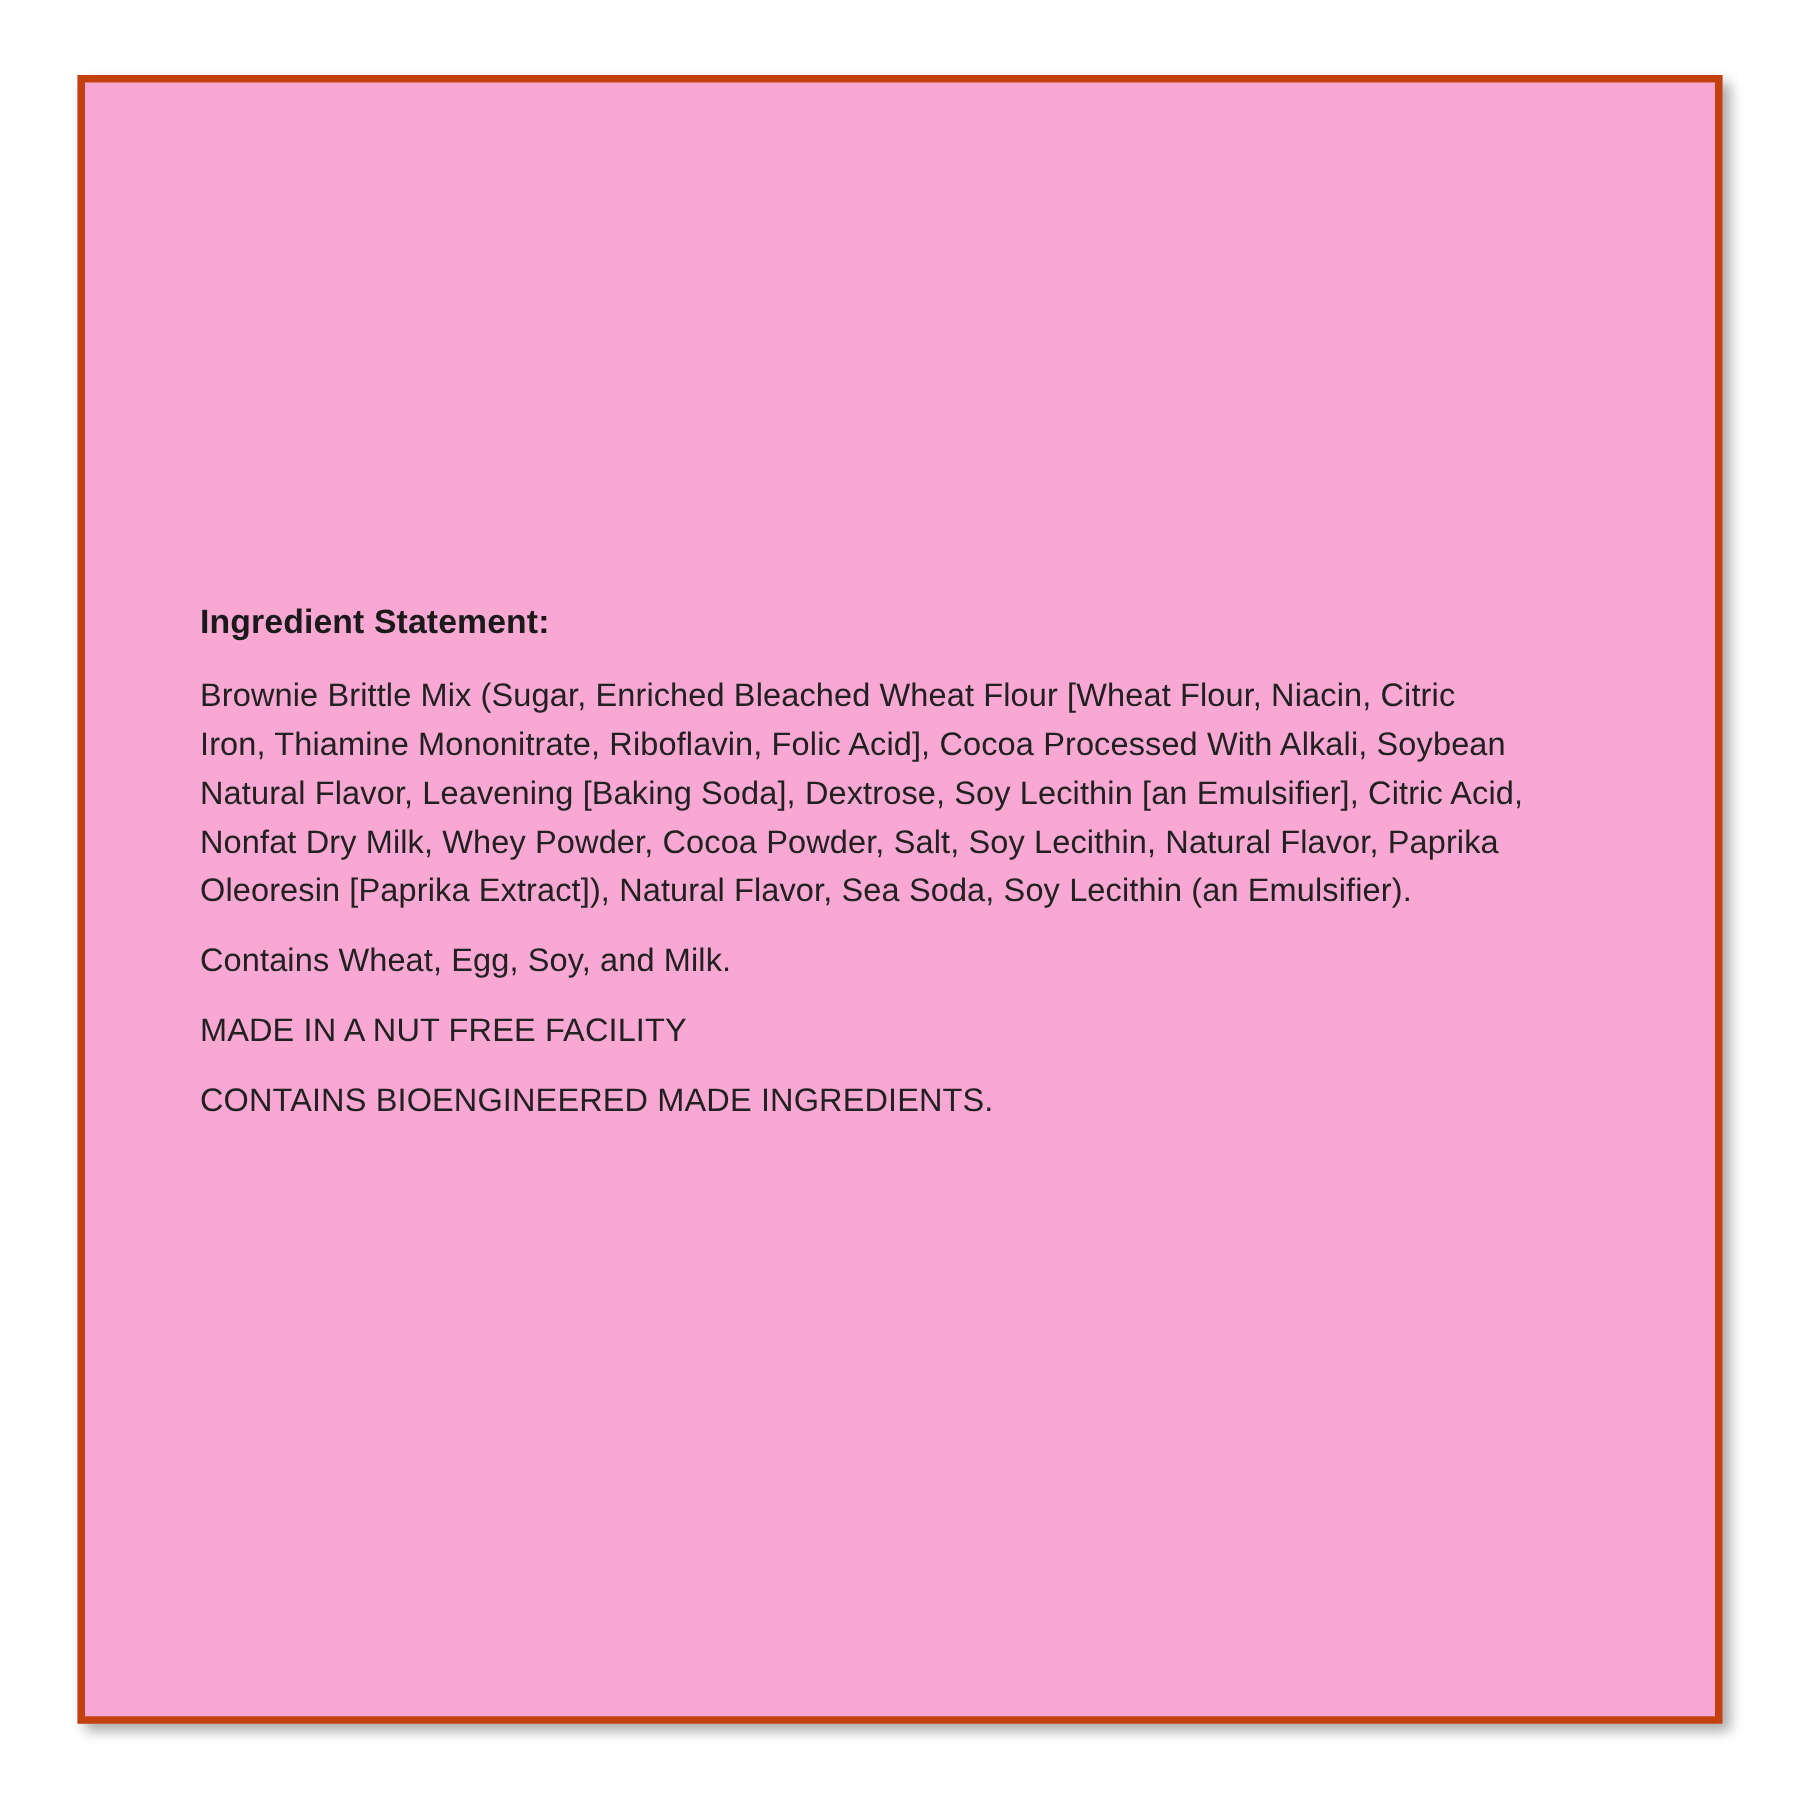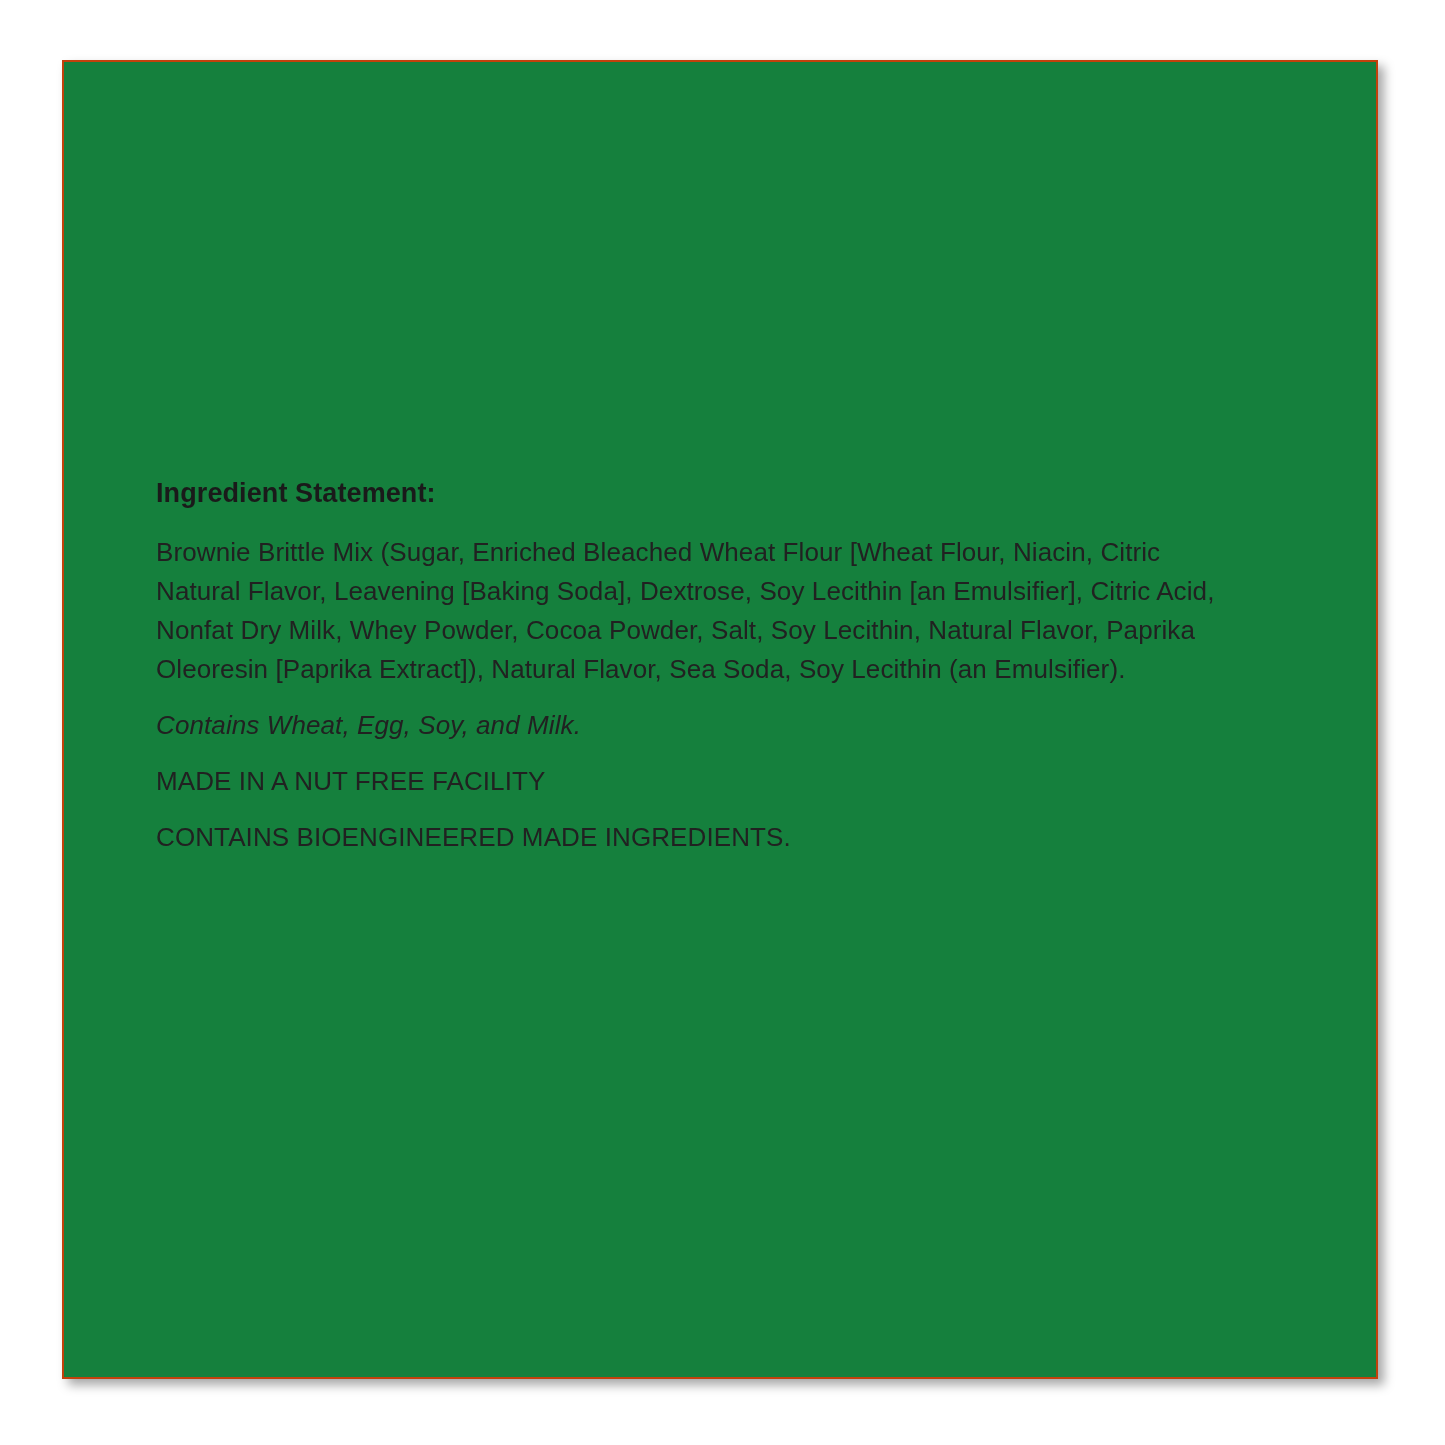--- a/index.html
+++ b/index.html
@@ -14,22 +14,22 @@
     font-family: "Liberation Sans", "DejaVu Sans", sans-serif;
     overflow: hidden;
   }
   .doc-card {
     position: absolute;
     left: 62px;
     top: 60px;
     width: 1316px;
     height: 1319px;
     box-sizing: border-box;
-    background: #15803d;
-    border: 2px solid #c2410c;
+    background: #f9a8d4;
+    border: 6px solid #c2410c;
     box-shadow: 6px 6px 10px rgba(0, 0, 0, 0.35);
   }
   .doc-content {
     position: absolute;
     left: 92px;
     top: 412px;
     width: 1160px;
     color: #212121;
     font-size: 26px;
     line-height: 39px;
@@ -43,41 +43,41 @@
   }
   .ingredient-paragraph {
     margin: 0 0 17px 0;
   }
   .ingredient-line {
     white-space: nowrap;
   }
   .allergen-line {
     margin: 0 0 17px 0;
     white-space: nowrap;
-    font-style: italic;
   }
   .facility-line {
     margin: 0 0 17px 0;
     white-space: nowrap;
   }
   .bioengineered-line {
     margin: 0;
     white-space: nowrap;
   }
 </style>
 </head>
 <body>
 
 <div class="doc-card">
   <div class="doc-content">
 
     <p class="doc-heading">Ingredient Statement:</p>
 
     <div class="ingredient-paragraph">
       <div class="ingredient-line">Brownie Brittle Mix (Sugar, Enriched Bleached Wheat Flour [Wheat Flour, Niacin, Citric</div>
+      <div class="ingredient-line">Iron, Thiamine Mononitrate, Riboflavin, Folic Acid], Cocoa Processed With Alkali, Soybean</div>
       <div class="ingredient-line">Natural Flavor, Leavening [Baking Soda], Dextrose, Soy Lecithin [an Emulsifier], Citric Acid,</div>
       <div class="ingredient-line">Nonfat Dry Milk, Whey Powder, Cocoa Powder, Salt, Soy Lecithin, Natural Flavor, Paprika</div>
       <div class="ingredient-line">Oleoresin [Paprika Extract]), Natural Flavor, Sea Soda, Soy Lecithin (an Emulsifier).</div>
     </div>
 
     <p class="allergen-line">Contains Wheat, Egg, Soy, and Milk.</p>
 
     <p class="facility-line">MADE IN A NUT FREE FACILITY</p>
 
     <p class="bioengineered-line">CONTAINS BIOENGINEERED MADE INGREDIENTS.</p>

